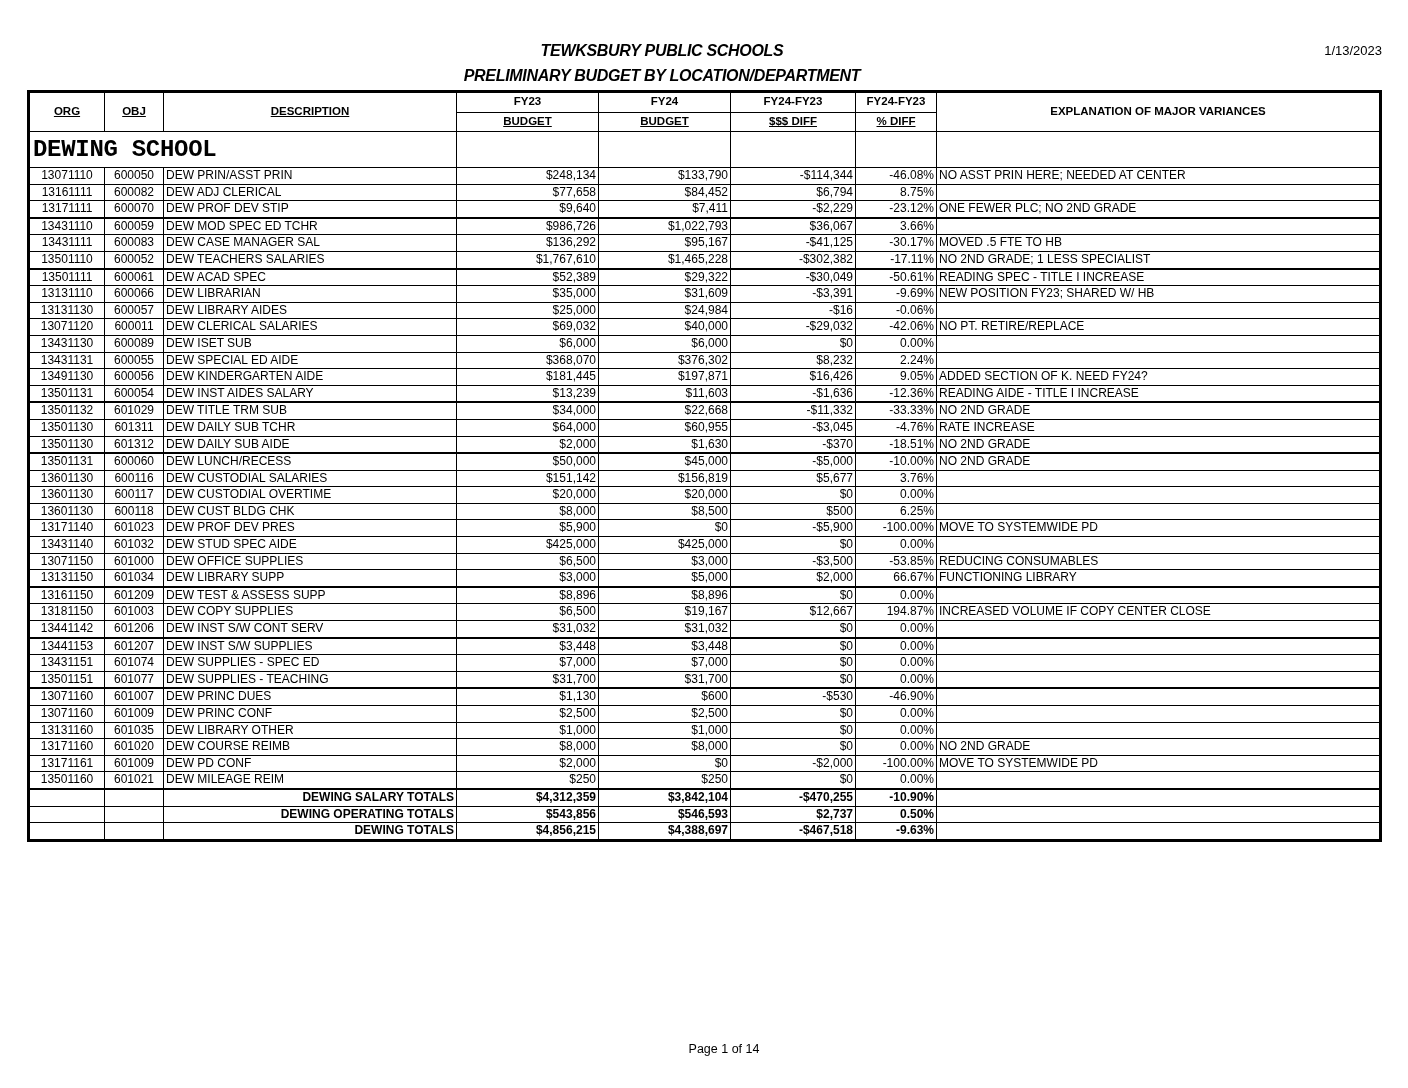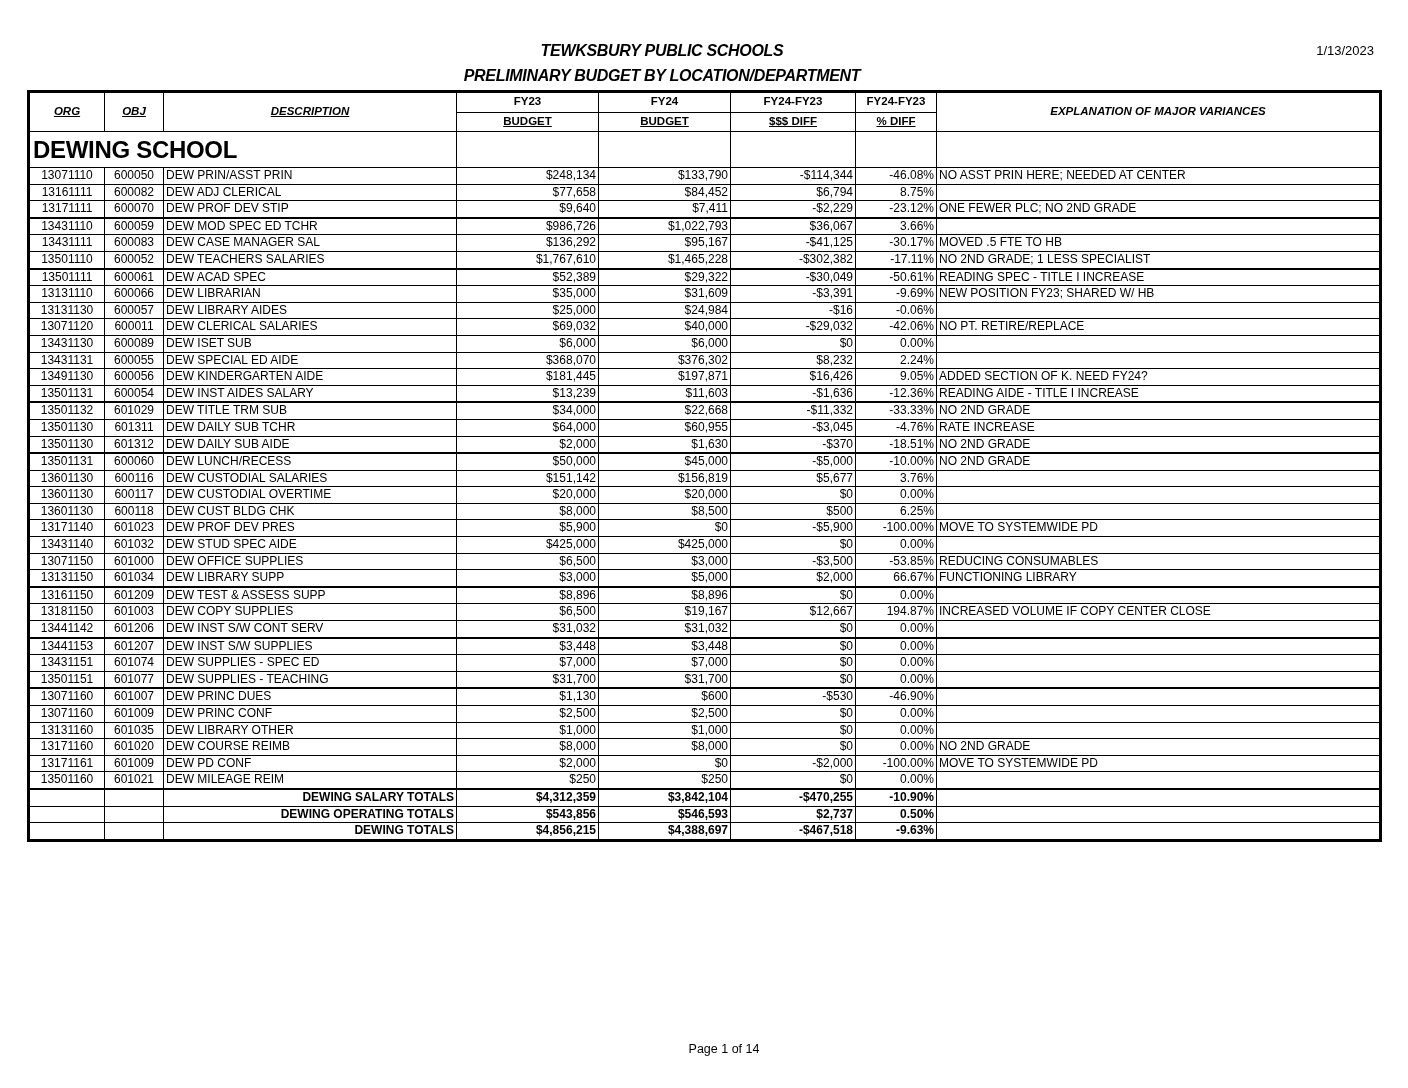--- a/index.html
+++ b/index.html
@@ -1,27 +1,27 @@
 <!DOCTYPE html>
 <html><head>
 <meta charset="utf-8">
 <style>
   html, body { margin:0; padding:0; background:#ffffff; }
   body { width:1408px; height:1088px; position:relative; font-family:"Liberation Sans", sans-serif; color:#000; overflow:hidden; }
   .title1, .title2 { position:absolute; left:0; width:1324px; text-align:center; font-weight:bold; font-style:italic; font-size:16px; letter-spacing:-0.3px; }
   .title1 { top:42px; }
   .title2 { top:67px; }
-  .date { position:absolute; top:43px; right:34px; font-size:13px; }
+  .date { position:absolute; top:43px; right:26px; font-size:13px; }
   .footer { position:absolute; top:1042px; left:0; width:1408px; text-align:center; font-size:12.5px;padding-left:20px; }
   table.budget { position:absolute; left:27px; top:90px; border-collapse:collapse; table-layout:fixed; border:3px solid #000; font-size:12px; }
   table.budget td, table.budget th { border:1px solid #000; padding:0 2px; white-space:nowrap; overflow:hidden; line-height:15.6px; height:15.6px; }
   .hdr th { font-weight:bold; font-size:11.5px; height:19px; line-height:19px; }
   .hdr th.u { text-decoration:underline; }
-  .hdr th.big { height:38px;font-style:italic; }
-  .sect td { height:35px; }
+  .hdr th.big { height:38px; }
+  .sect td { height:35px;font-family:Liberation Mono, monospace; }
   .sect .school { font-size:24px; font-weight:bold; line-height:35px; padding-left:3px; letter-spacing:-0.3px; }
   td.num { text-align:right; padding-right:2px; }
   td.pct { text-align:right; }
   td.org, td.obj { text-align:center; }
   tr.thick td { border-top:2px solid #000; }
   tr.total td { font-weight:bold; }
   tr.total td.tlabel { text-align:right; }
 </style>
 </head>
 <body>

